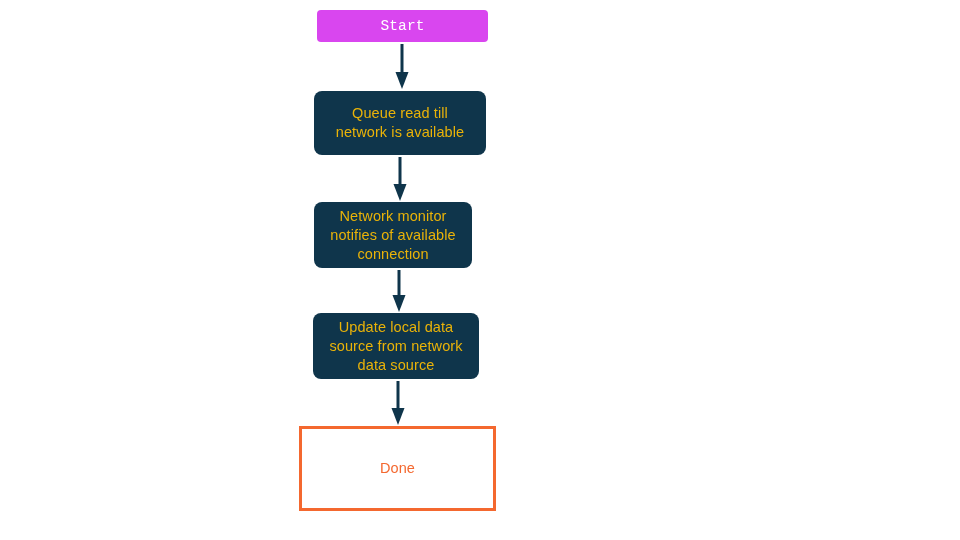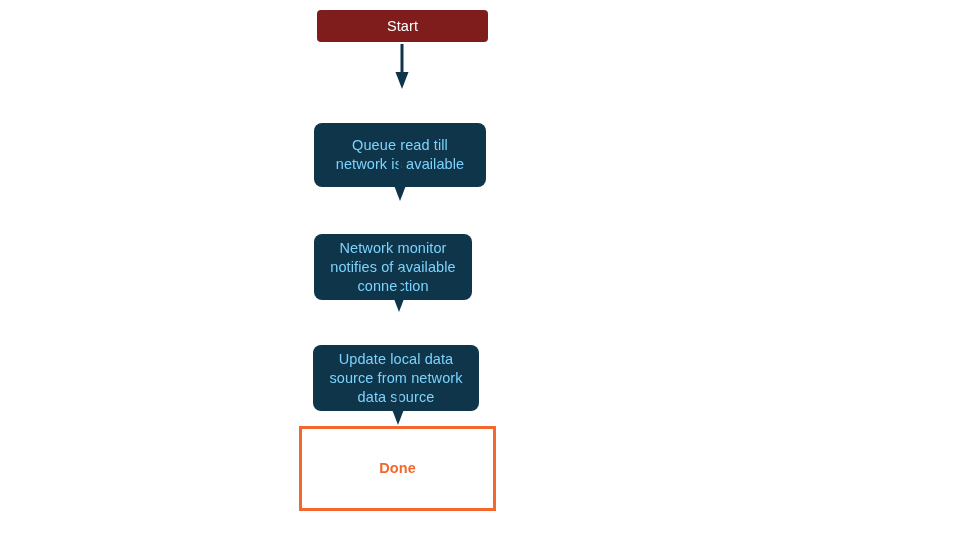--- a/index.html
+++ b/index.html
@@ -25,38 +25,37 @@
     display: flex;
     align-items: center;
     justify-content: center;
     text-align: center;
     font-size: 14.5px;
     line-height: 19px;
     letter-spacing: 0.1px;
     white-space: pre-line;
   }
   .node-start {
-    background: #7f1d1d;
+    background: #d946ef;
     color: #ffffff;
     border-radius: 4px;
     border: 0;
+    font-family: Liberation Mono, monospace;
   }
   .node-process {
     background: #0f354b;
-    color: #7dd3fc;
+    color: #eab308;
     border-radius: 8px;
     border: 0;
-    margin-top: 32px;
   }
   .node-done {
     background: #ffffff;
     color: #f4682f;
     border: 3px solid #f4682f;
     border-radius: 0;
-    font-weight: bold;
   }
   .edge {
     position: absolute;
   }
   .edge svg {
     display: block;
     overflow: visible;
   }
 </style>
 </head>

